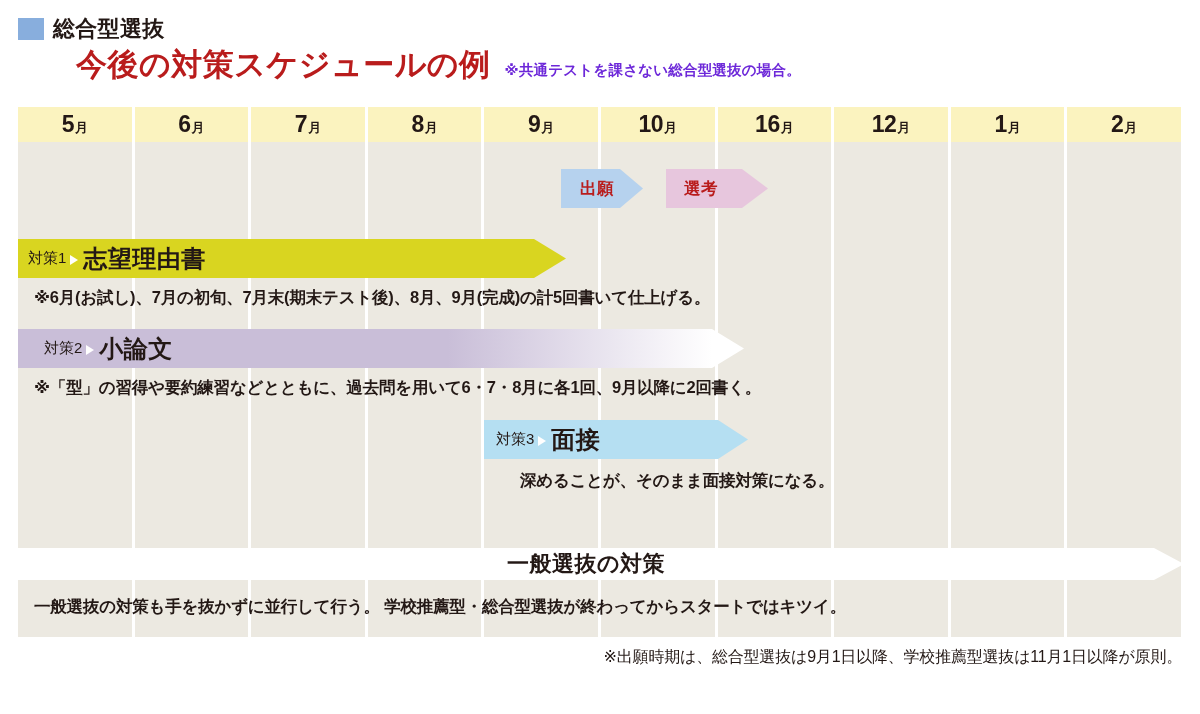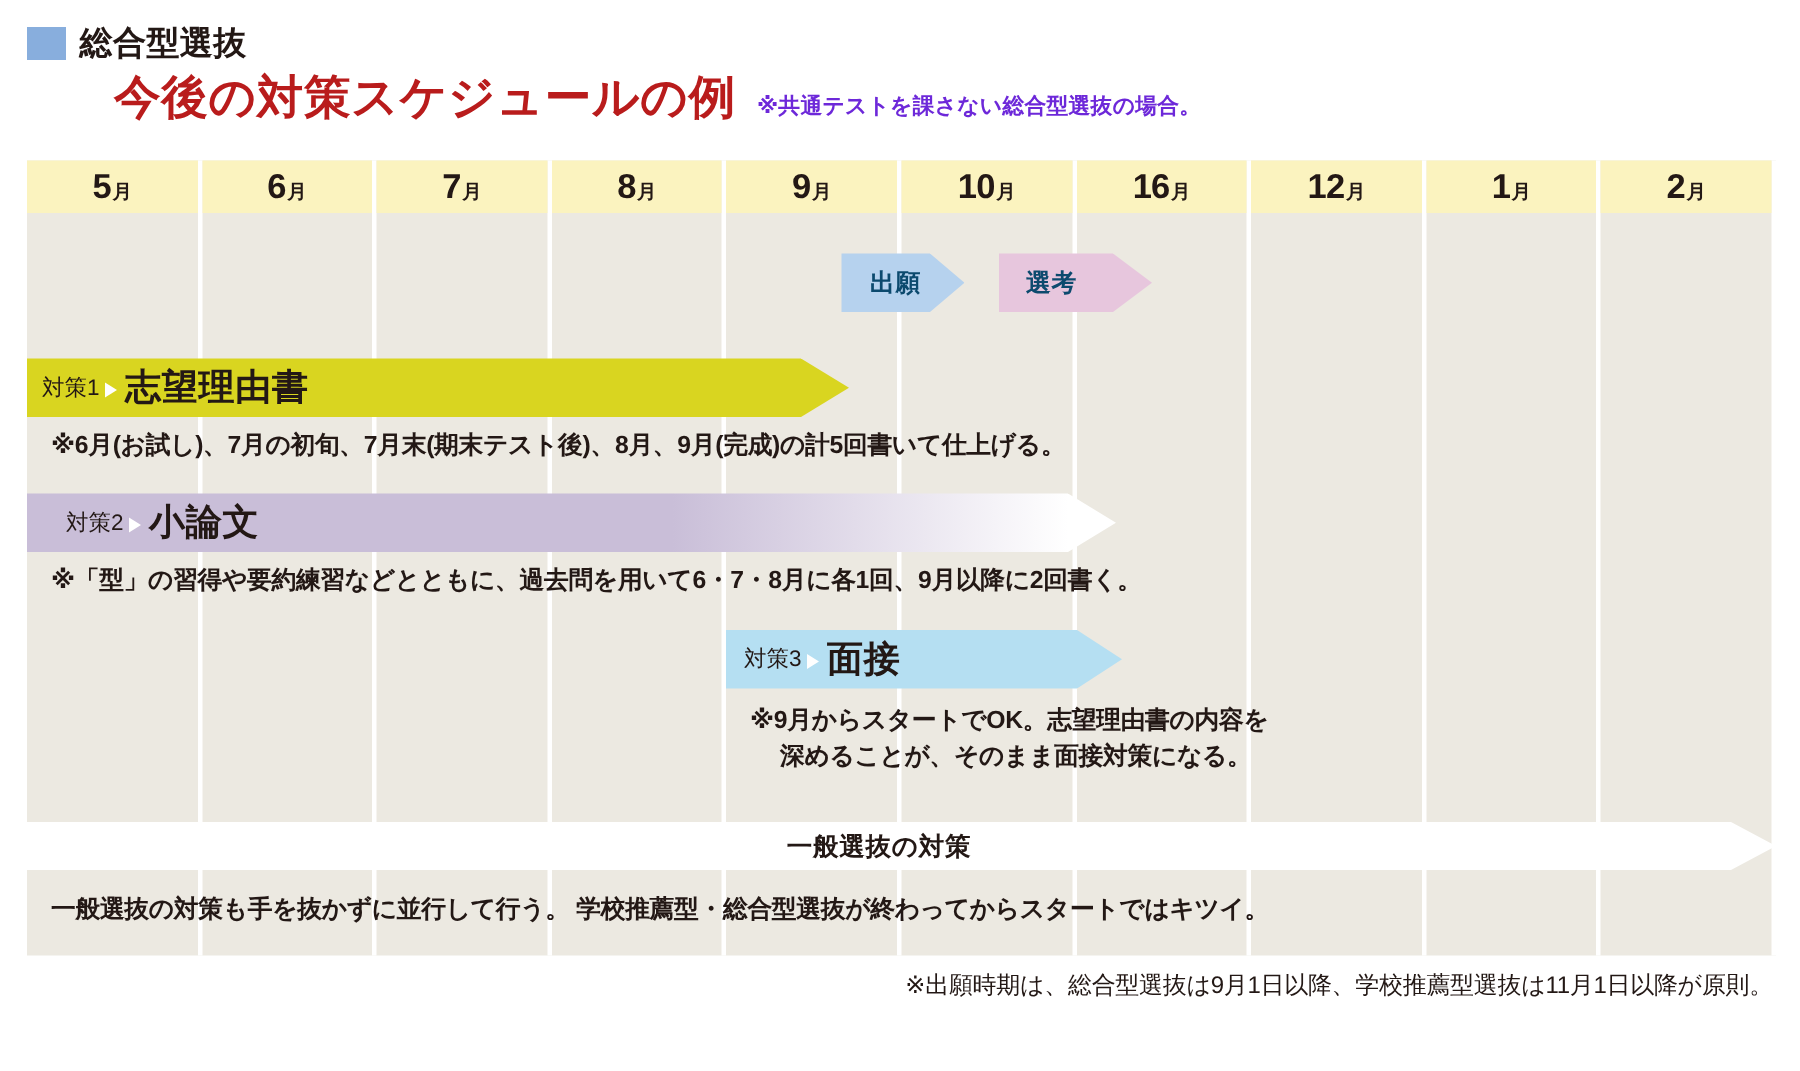--- a/index.html
+++ b/index.html
@@ -155,21 +155,21 @@
     padding-right: 24px;
   }
   .bar-senko .bar-tip {
     width: 26px;
     background: #e7c6dd;
     clip-path: polygon(0 0, 0 100%, 100% 50%);
   }
   .bar-label-sm {
     font-size: 16.5px;
     font-weight: bold;
-    color: #0c4a6e;
+    color: #b91c1c;
     letter-spacing: 0.5px;
     white-space: nowrap;
   }
 
   
   .bar-t1 { left: 0px; top: 132px; height: 39px; }
   .bar-t1 .bar-body {
     background: #d9d520;
     padding-left: 10px;
     padding-right: 4px;
@@ -238,21 +238,21 @@
   }
   .bar-title {
     font-size: 24px;
     font-weight: bold;
     color: #231815;
     letter-spacing: 0.5px;
     white-space: nowrap;
     line-height: 1;
   }
   .banner-title {
-    font-size: 17px;
+    font-size: 22px;
     font-weight: bold;
     color: #231815;
     letter-spacing: 0.5px;
     white-space: nowrap;
   }
 
   
   .note {
     position: absolute;
     font-size: 16.5px;
@@ -406,19 +406,18 @@
         <span class="banner-title">一般選抜の対策</span>
       </div>
       <div class="bar-tip"></div>
     </div>
 
   </div>
 
   <div class="note note-1">※6月(お試し)、7月の初旬、7月末(期末テスト後)、8月、9月(完成)の計5回書いて仕上げる。</div>
   <div class="note note-2">※「型」の習得や要約練習などとともに、過去問を用いて6・7・8月に各1回、9月以降に2回書く。</div>
   <div class="note note-3">
-    <span>※9月からスタートでOK。志望理由書の内容を</span>
     <span class="line2">深めることが、そのまま面接対策になる。</span>
   </div>
   <div class="note note-4">一般選抜の対策も手を抜かずに並行して行う。 学校推薦型・総合型選抜が終わってからスタートではキツイ。</div>
 </div>
 
 <div class="footer-note">※出願時期は、総合型選抜は9月1日以降、学校推薦型選抜は11月1日以降が原則。</div>
 
 </body></html>

